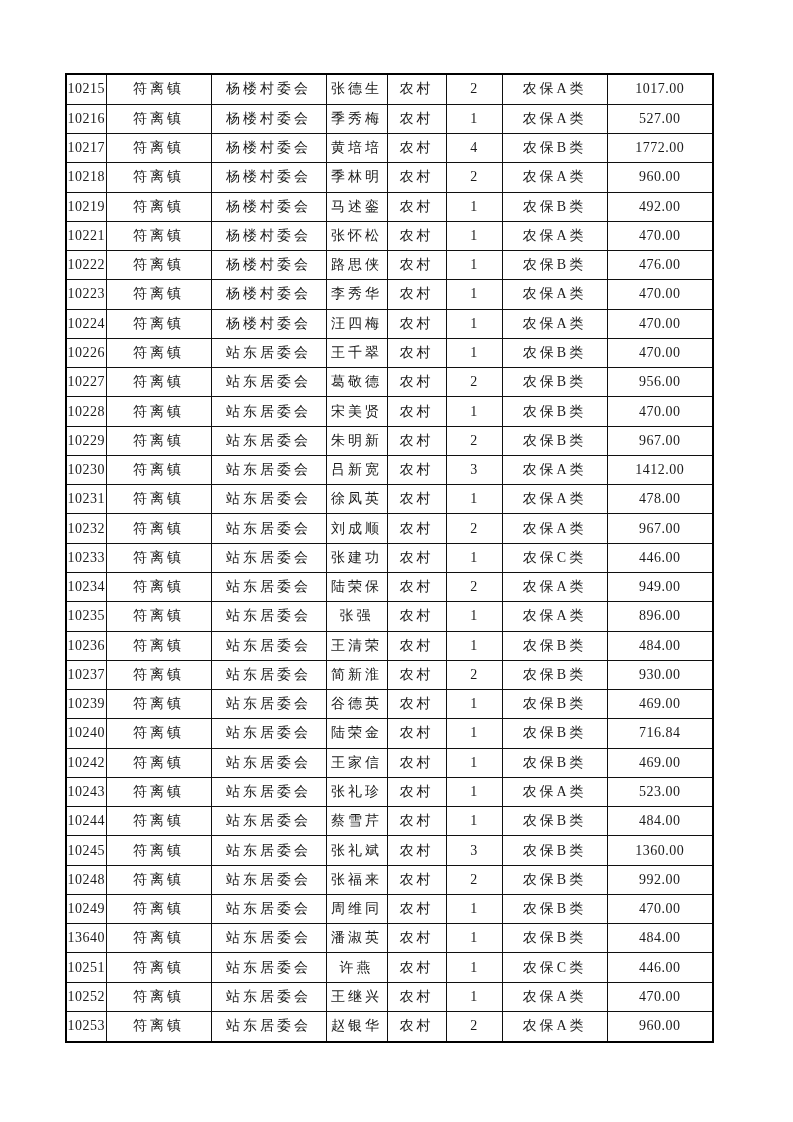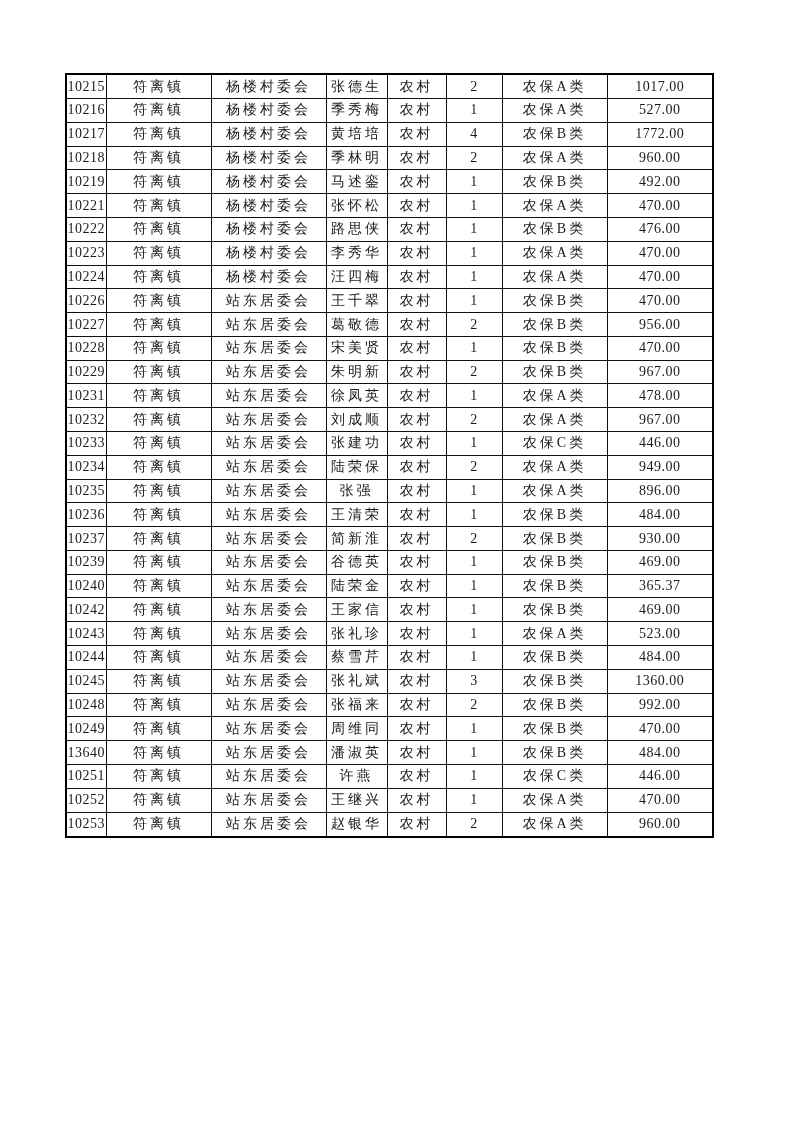--- a/index.html
+++ b/index.html
@@ -13,21 +13,21 @@
     position: relative;
     overflow: hidden;
     font-family: "Liberation Serif", "DejaVu Serif", serif;
     color: #1a1a1a;
   }
   table.roster {
     position: absolute;
     left: 65px;
     top: 73px;
     width: 647px;
-    height: 765px;
+    height: 970px;
     border-collapse: collapse;
     table-layout: fixed;
     border: 2px solid #000000;
   }
   table.roster td {
     border: 1px solid #101010;
     text-align: center;
     vertical-align: middle;
     font-size: 14px;
     line-height: 1;
@@ -197,20 +197,30 @@
           <td class="num">10229</td>
           <td class="cjk">符离镇</td>
           <td class="cjk">站东居委会</td>
           <td class="cjk">朱明新</td>
           <td class="cjk">农村</td>
           <td class="num">2</td>
           <td class="cjk">农保B类</td>
           <td class="num">967.00</td>
         </tr>
 
+        <tr>
+          <td class="num">10230</td>
+          <td class="cjk">符离镇</td>
+          <td class="cjk">站东居委会</td>
+          <td class="cjk">吕新宽</td>
+          <td class="cjk">农村</td>
+          <td class="num">3</td>
+          <td class="cjk">农保A类</td>
+          <td class="num">1412.00</td>
+        </tr>
 
         <tr>
           <td class="num">10231</td>
           <td class="cjk">符离镇</td>
           <td class="cjk">站东居委会</td>
           <td class="cjk">徐凤英</td>
           <td class="cjk">农村</td>
           <td class="num">1</td>
           <td class="cjk">农保A类</td>
           <td class="num">478.00</td>
@@ -295,21 +305,21 @@
         </tr>
 
         <tr>
           <td class="num">10240</td>
           <td class="cjk">符离镇</td>
           <td class="cjk">站东居委会</td>
           <td class="cjk">陆荣金</td>
           <td class="cjk">农村</td>
           <td class="num">1</td>
           <td class="cjk">农保B类</td>
-          <td class="num">365.37</td>
+          <td class="num">716.84</td>
         </tr>
 
 
         <tr>
           <td class="num">10242</td>
           <td class="cjk">符离镇</td>
           <td class="cjk">站东居委会</td>
           <td class="cjk">王家信</td>
           <td class="cjk">农村</td>
           <td class="num">1</td>

